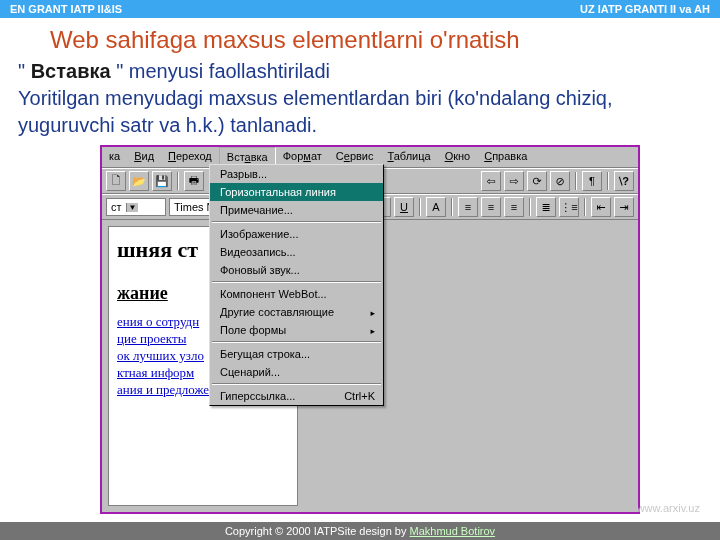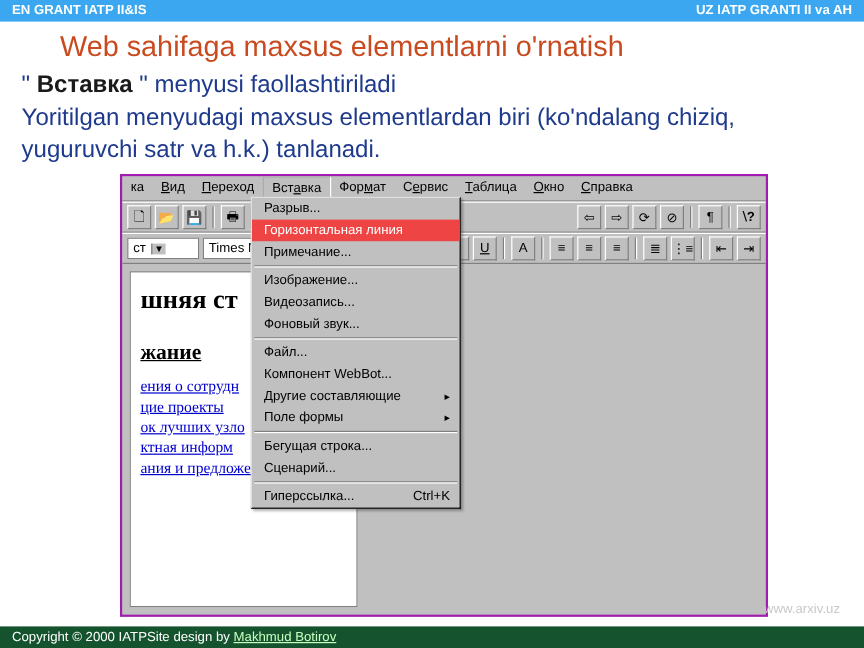--- a/index.html
+++ b/index.html
@@ -18,25 +18,25 @@
   .tsep { width: 2px; height: 18px; border-left: 1px solid #808080; border-right: 1px solid #fff; margin: 0 2px; }
   .combo { background: #fff; border: 1px solid #808080; height: 18px; display: inline-flex; align-items: center; padding: 0 4px; font-size: 11px; }
   .combo .arrow { background: #c0c0c0; border-left: 1px solid #808080; margin-left: 4px; padding: 0 2px; font-size: 8px; }
   .doc-area { display: flex; background: #c0c0c0; }
   .doc-page { background: #fff; border: 1px solid #808080; margin: 6px 0 6px 6px; width: 190px; height: 280px; padding: 10px 8px; overflow: hidden; }
   .doc-page h2 { font-family: "Times New Roman", serif; font-size: 22px; color: #000; margin-bottom: 20px; white-space: nowrap; }
   .doc-page h3 { font-family: "Times New Roman", serif; font-size: 18px; color: #000; text-decoration: underline; margin-bottom: 10px; white-space: nowrap; }
   .doc-page a { display: block; color: #0000cd; text-decoration: underline; font-family: "Times New Roman", serif; font-size: 13px; margin: 1px 0; white-space: nowrap; }
   .dropdown { position: absolute; background: #c0c0c0; border: 1px solid #000; border-top-color:#dfdfdf; border-left-color:#dfdfdf; box-shadow: 2px 2px 2px rgba(0,0,0,0.3); font-size: 11px; width: 175px; }
   .dropdown .mi { padding: 3px 8px 3px 10px; display: flex; justify-content: space-between; cursor: default; }
-  .dropdown .mi.sel { background: #ef4444; color: #fff; }
+  .dropdown .mi.sel { background: #0f766e; color: #fff; }
   .dropdown .msep { border-top: 1px solid #808080; border-bottom: 1px solid #fff; margin: 2px 2px; }
   .dropdown .arrow-r::after { content: "▸"; font-size: 9px; }
   .watermark { position: absolute; right: 20px; bottom: 26px; color: #c9c9c9; font-size: 11px; }
-  .footer { position: absolute; bottom: 0; left: 0; right: 0; background: #14532d; color: #fff; font-size: 11px; padding: 3px 10px; display: flex; justify-content: flex-start; }
+  .footer { position: absolute; bottom: 0; left: 0; right: 0; background: #737373; color: #fff; font-size: 11px; padding: 3px 10px; display: flex; justify-content: center; }
   .footer a { color: #caffc2; text-decoration: underline; }
 </style>
 </head>
 <body>
 
 <div class="topbar">
   <span>EN GRANT IATP II&amp;IS</span>
   <span>UZ  IATP GRANTI II va AH</span>
 </div>
 
@@ -146,23 +146,20 @@
         <span>Изображение...</span>
       </div>
       <div class="mi">
         <span>Видеозапись...</span>
       </div>
       <div class="mi">
         <span>Фоновый звук...</span>
       </div>
       <div class="msep"></div>
       <div class="mi">
-        <span>Файл...</span>
-      </div>
-      <div class="mi">
         <span>Компонент WebBot...</span>
       </div>
       <div class="mi">
         <span>Другие составляющие</span>
         <span class="arrow-r"></span>
       </div>
       <div class="mi">
         <span>Поле формы</span>
         <span class="arrow-r"></span>
       </div>

